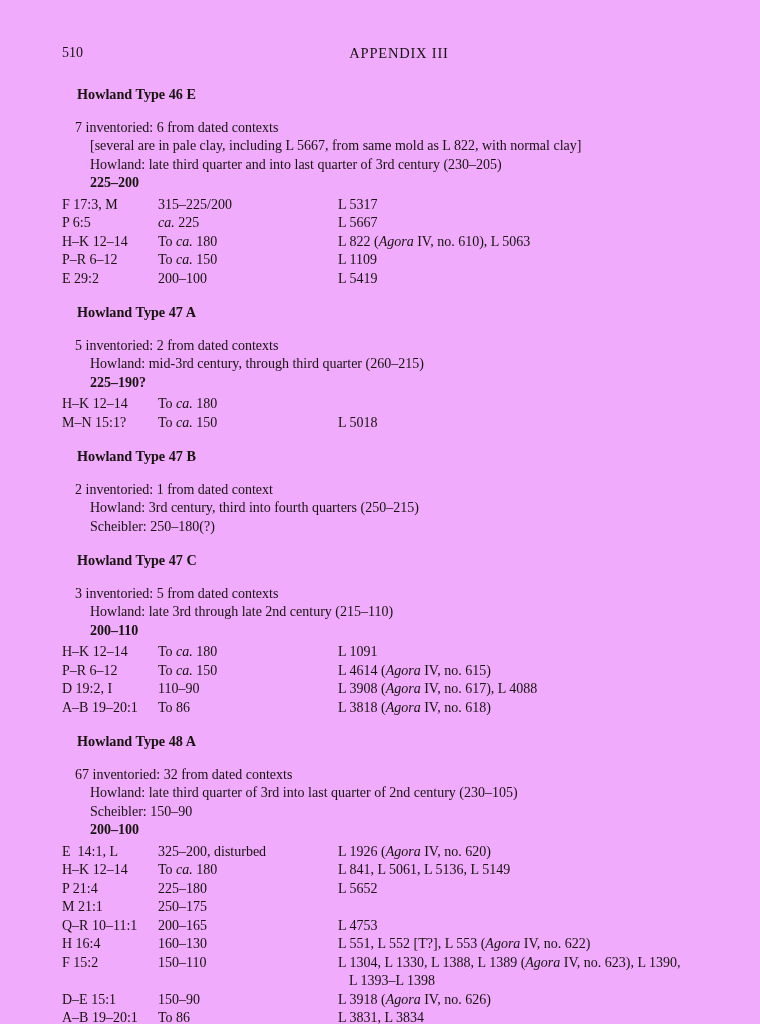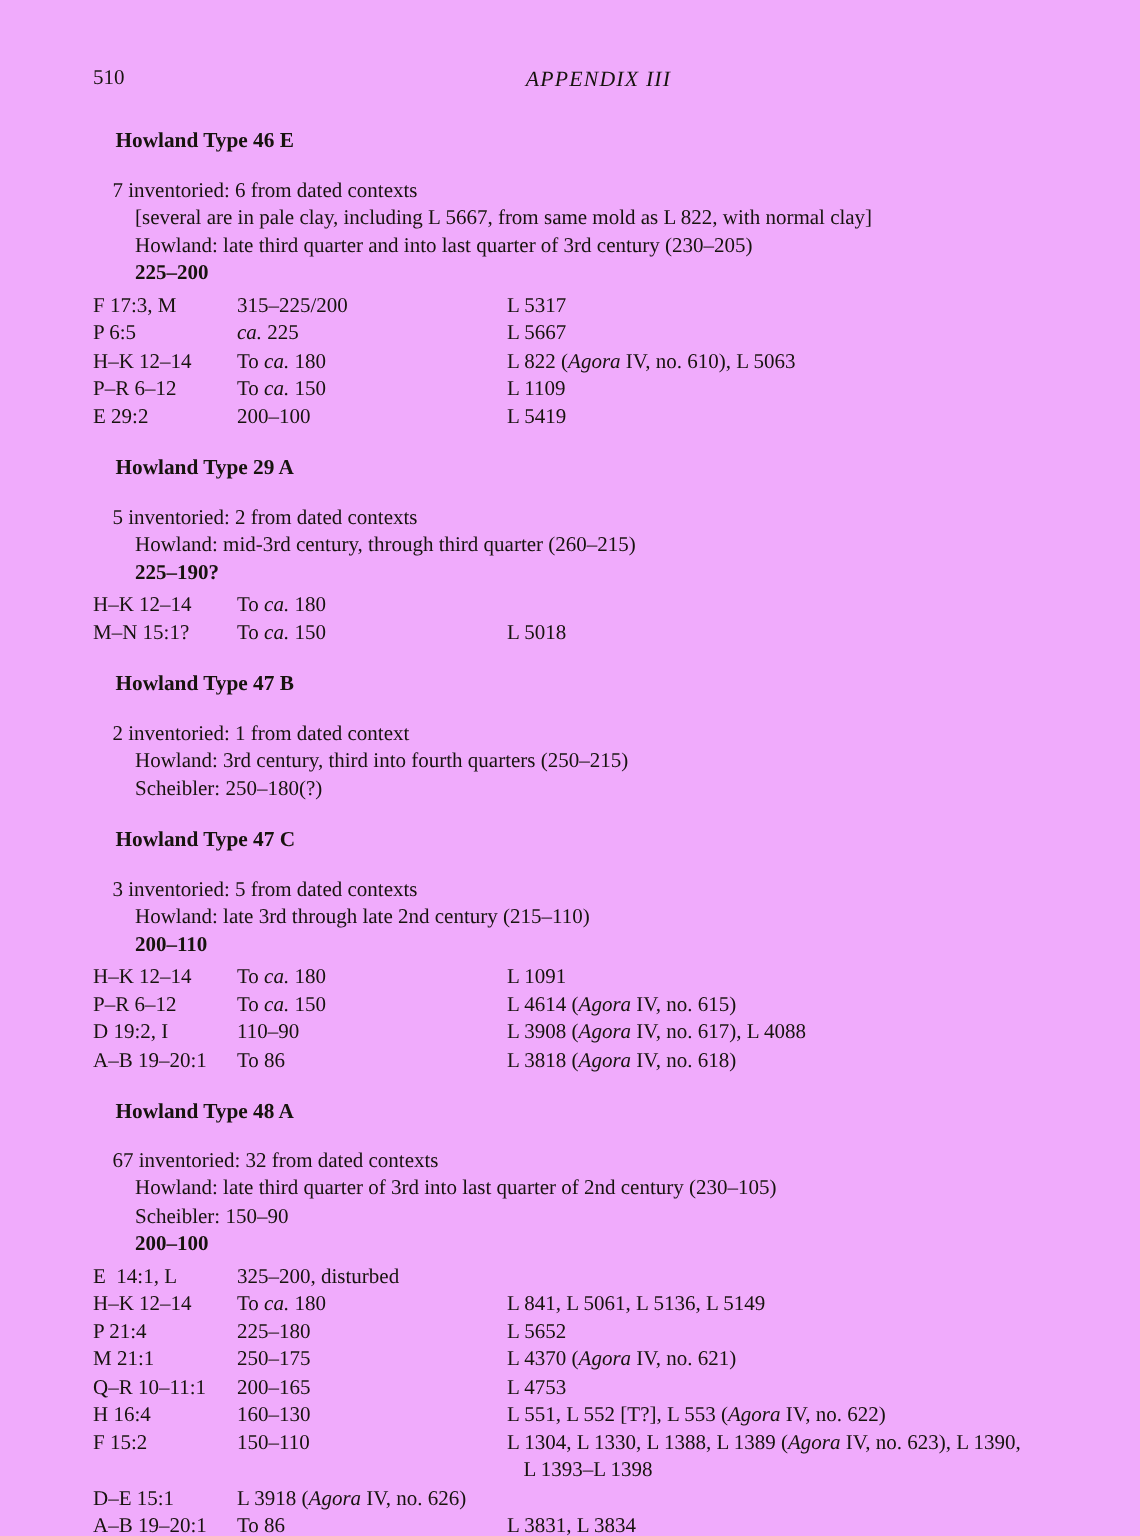--- a/index.html
+++ b/index.html
@@ -19,21 +19,20 @@
   }
   .pagehead { position: relative; height: 19px; }
   .pagenum { position: absolute; left: 0; top: 0; }
   .apptitle {
     display: block;
     text-align: center;
     letter-spacing: 0.8px;
     font-size: 14.5px;
     position: relative;
     left: 8px;
-    font-style: italic;
   }
   .section { margin-top: 14px; }
   .section.first { margin-top: 22px; }
   .stitle { margin: 15px; font-weight: bold; font-size: 14.2px; line-height: 18.5px; }
   .ln { }
   .ind1 { padding-left: 13px; }
   .ind2 { padding-left: 28px; }
   .boldln { font-weight: bold; }
   .tbl { margin-top: 3px; }
   .row {
@@ -84,21 +83,21 @@
       </div>
       <div class="row">
         <span class="c1">E 29:2</span>
         <span class="c2">200–100</span>
         <span class="c3">L 5419</span>
       </div>
     </div>
   </div>
 
   <div class="section">
-    <h2 class="stitle">Howland Type 29 A</h2>
+    <h2 class="stitle">Howland Type 47 A</h2>
     <div class="ln ind1">5 inventoried: 2 from dated contexts</div>
     <div class="ln ind2">Howland: mid-3rd century, through third quarter (260–215)</div>
     <div class="ln ind2 boldln">225–190?</div>
     <div class="tbl">
       <div class="row">
         <span class="c1">H–K 12–14</span>
         <span class="c2">To <i>ca.</i> 180</span>
       </div>
       <div class="row">
         <span class="c1">M–N 15:1?</span>
@@ -147,54 +146,55 @@
   <div class="section">
     <h2 class="stitle">Howland Type 48 A</h2>
     <div class="ln ind1">67 inventoried: 32 from dated contexts</div>
     <div class="ln ind2">Howland: late third quarter of 3rd into last quarter of 2nd century (230–105)</div>
     <div class="ln ind2">Scheibler: 150–90</div>
     <div class="ln ind2 boldln">200–100</div>
     <div class="tbl">
       <div class="row">
         <span class="c1">E  14:1, L</span>
         <span class="c2">325–200, disturbed</span>
+        <span class="c3">L 1926 (<i>Agora</i> IV, no. 620)</span>
       </div>
       <div class="row">
         <span class="c1">H–K 12–14</span>
         <span class="c2">To <i>ca.</i> 180</span>
         <span class="c3">L 841, L 5061, L 5136, L 5149</span>
       </div>
       <div class="row">
         <span class="c1">P 21:4</span>
         <span class="c2">225–180</span>
         <span class="c3">L 5652</span>
       </div>
       <div class="row">
         <span class="c1">M 21:1</span>
         <span class="c2">250–175</span>
-        <span class="c3">L 4370 (<i>Agora</i> IV, no. 621)</span>
       </div>
       <div class="row">
         <span class="c1">Q–R 10–11:1</span>
         <span class="c2">200–165</span>
         <span class="c3">L 4753</span>
       </div>
       <div class="row">
         <span class="c1">H 16:4</span>
         <span class="c2">160–130</span>
         <span class="c3">L 551, L 552 [T?], L 553 (<i>Agora</i> IV, no. 622)</span>
       </div>
       <div class="row">
         <span class="c1">F 15:2</span>
         <span class="c2">150–110</span>
         <span class="c3">L 1304, L 1330, L 1388, L 1389 (<i>Agora</i> IV, no. 623), L 1390,
 L 1393–L 1398</span>
       </div>
       <div class="row">
         <span class="c1">D–E 15:1</span>
+        <span class="c2">150–90</span>
         <span class="c3">L 3918 (<i>Agora</i> IV, no. 626)</span>
       </div>
       <div class="row">
         <span class="c1">A–B 19–20:1</span>
         <span class="c2">To 86</span>
         <span class="c3">L 3831, L 3834</span>
       </div>
       <div class="row">
         <span class="c1">F 13:3, U</span>
         <span class="c2">150–86</span>

